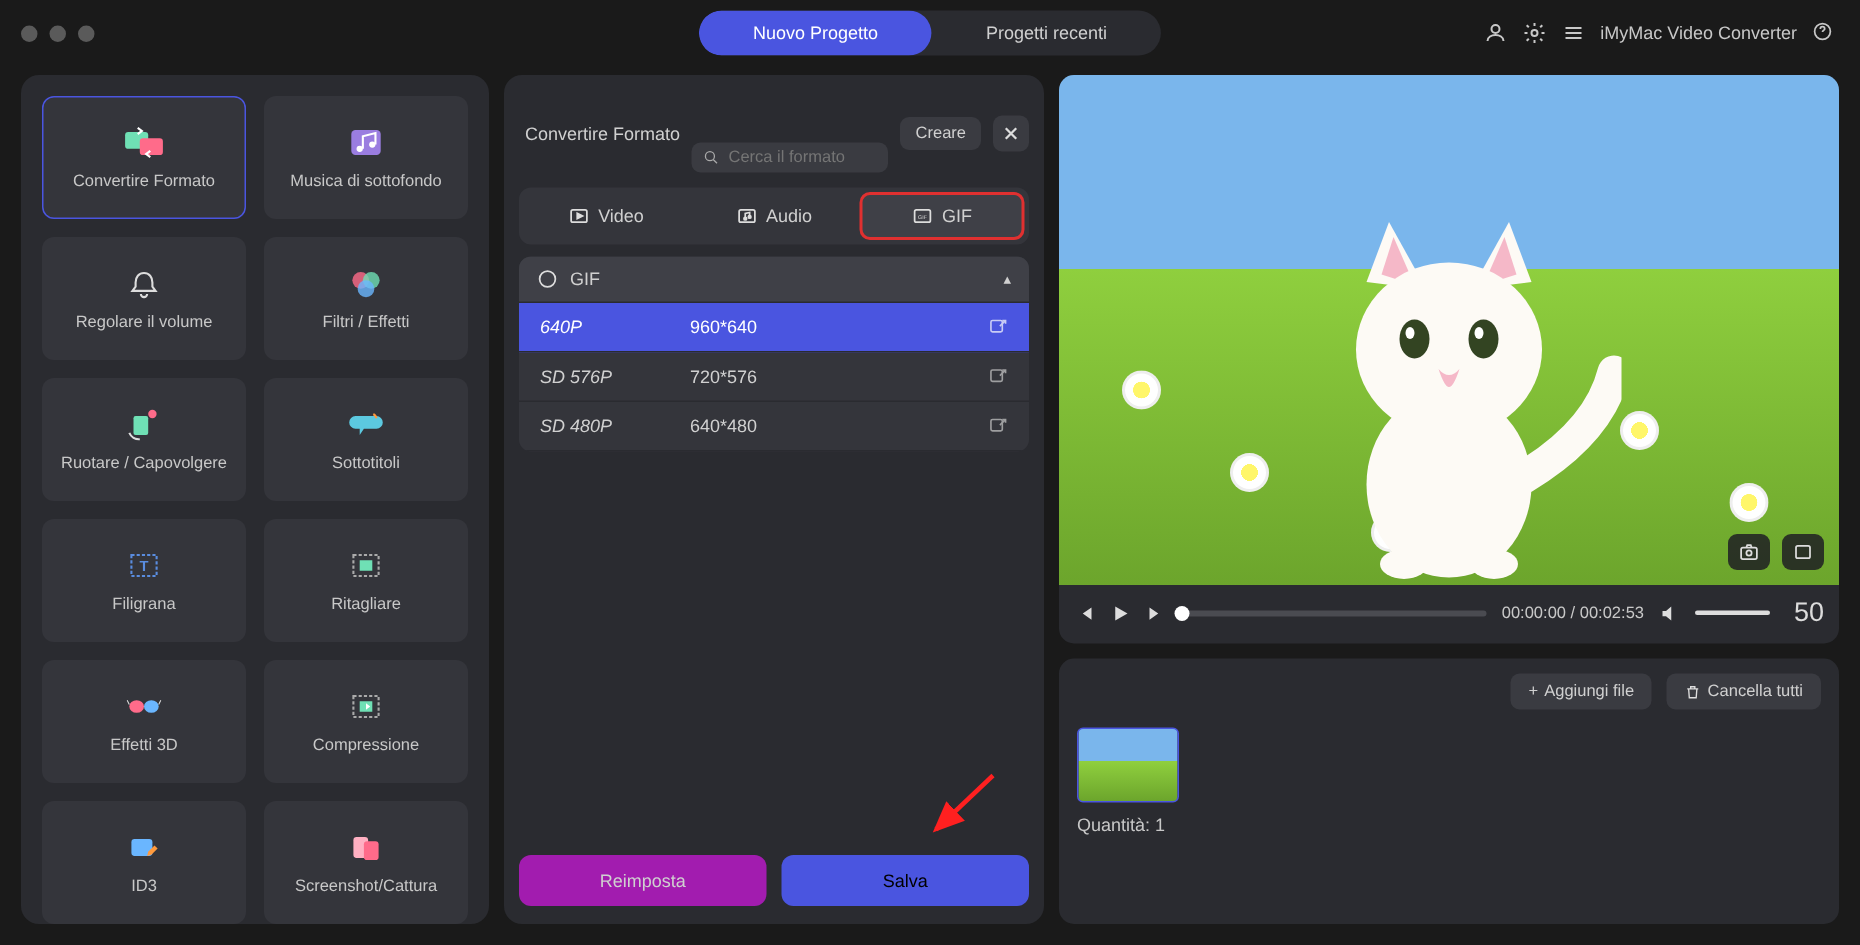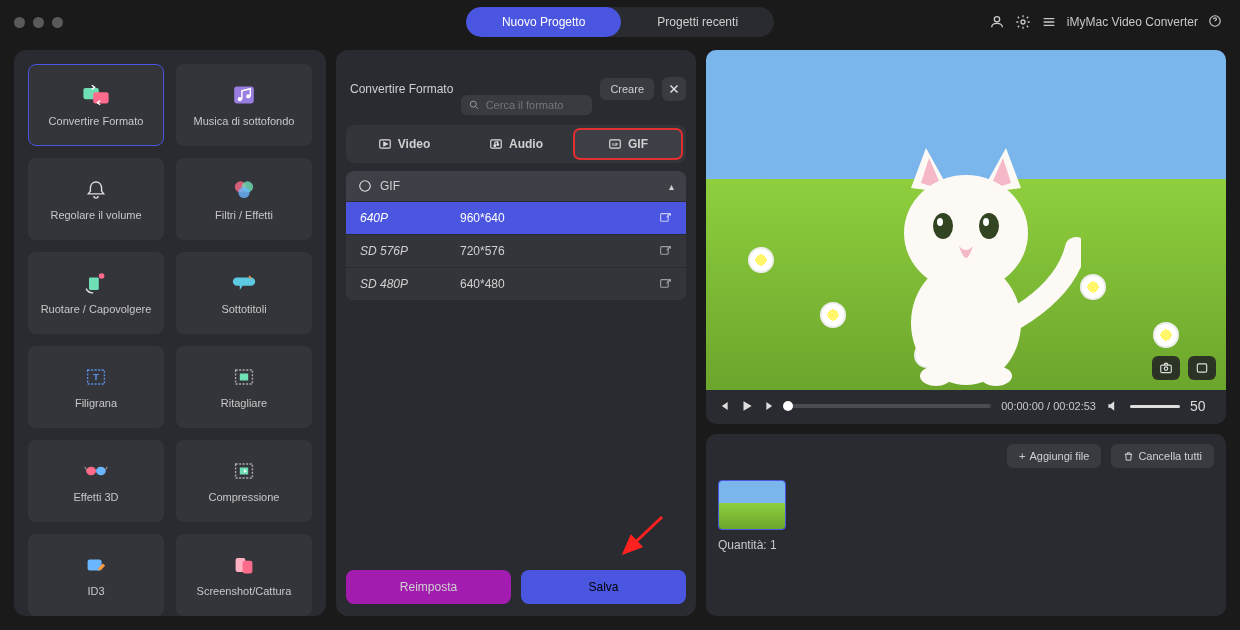--- a/index.html
+++ b/index.html
@@ -113,21 +113,20 @@
 .format-tab {
   flex: 1;
   text-align: center;
   padding: 8px 0;
   border-radius: 6px;
   cursor: pointer;
   display: flex;
   align-items: center;
   justify-content: center;
   gap: 6px;
-  font-weight: bold;
 }
 .format-tab.selected { background: #3f4047; outline: 2px solid #e03030; outline-offset: -1px; }
 
 .format-group { background: #34353b; border-radius: 8px; overflow: hidden; }
 .group-head {
   display: flex;
   align-items: center;
   padding: 8px 12px;
   gap: 8px;
   border-bottom: 1px solid #2a2b30;
@@ -213,21 +212,21 @@
   align-items: center;
   gap: 10px;
   padding: 8px 10px 4px 10px;
   color: #dcdcdc;
 }
 .ctrl-btn { cursor: pointer; display: inline-flex; }
 .seek { flex: 1; height: 4px; background: #4a4b51; border-radius: 2px; position: relative; }
 .seek .knob { position: absolute; left: 0; top: 50%; transform: translate(-50%,-50%); width: 10px; height: 10px; border-radius:50%; background: #fff; }
 .time { font-size: 11px; color: #c8c8c8; }
 .vol-line { width: 50px; height: 3px; background: #ddd; border-radius: 2px; }
-.vol-val { width: 26px; font-size: 14px; }
+.vol-val { width: 26px; text-align: right; font-size: 18px; }
 
 .rpanel {
   background: #2a2b30;
   border-radius: 10px;
   padding: 10px 12px;
   flex: 1;
 }
 .rhead { display: flex; justify-content: flex-end; gap: 10px; margin-bottom: 12px; }
 .rbtn { background: #3a3b41; border-radius: 6px; padding: 6px 12px; cursor: pointer; font-size: 11px; display: flex; align-items: center; gap: 4px; }
 .thumb {

